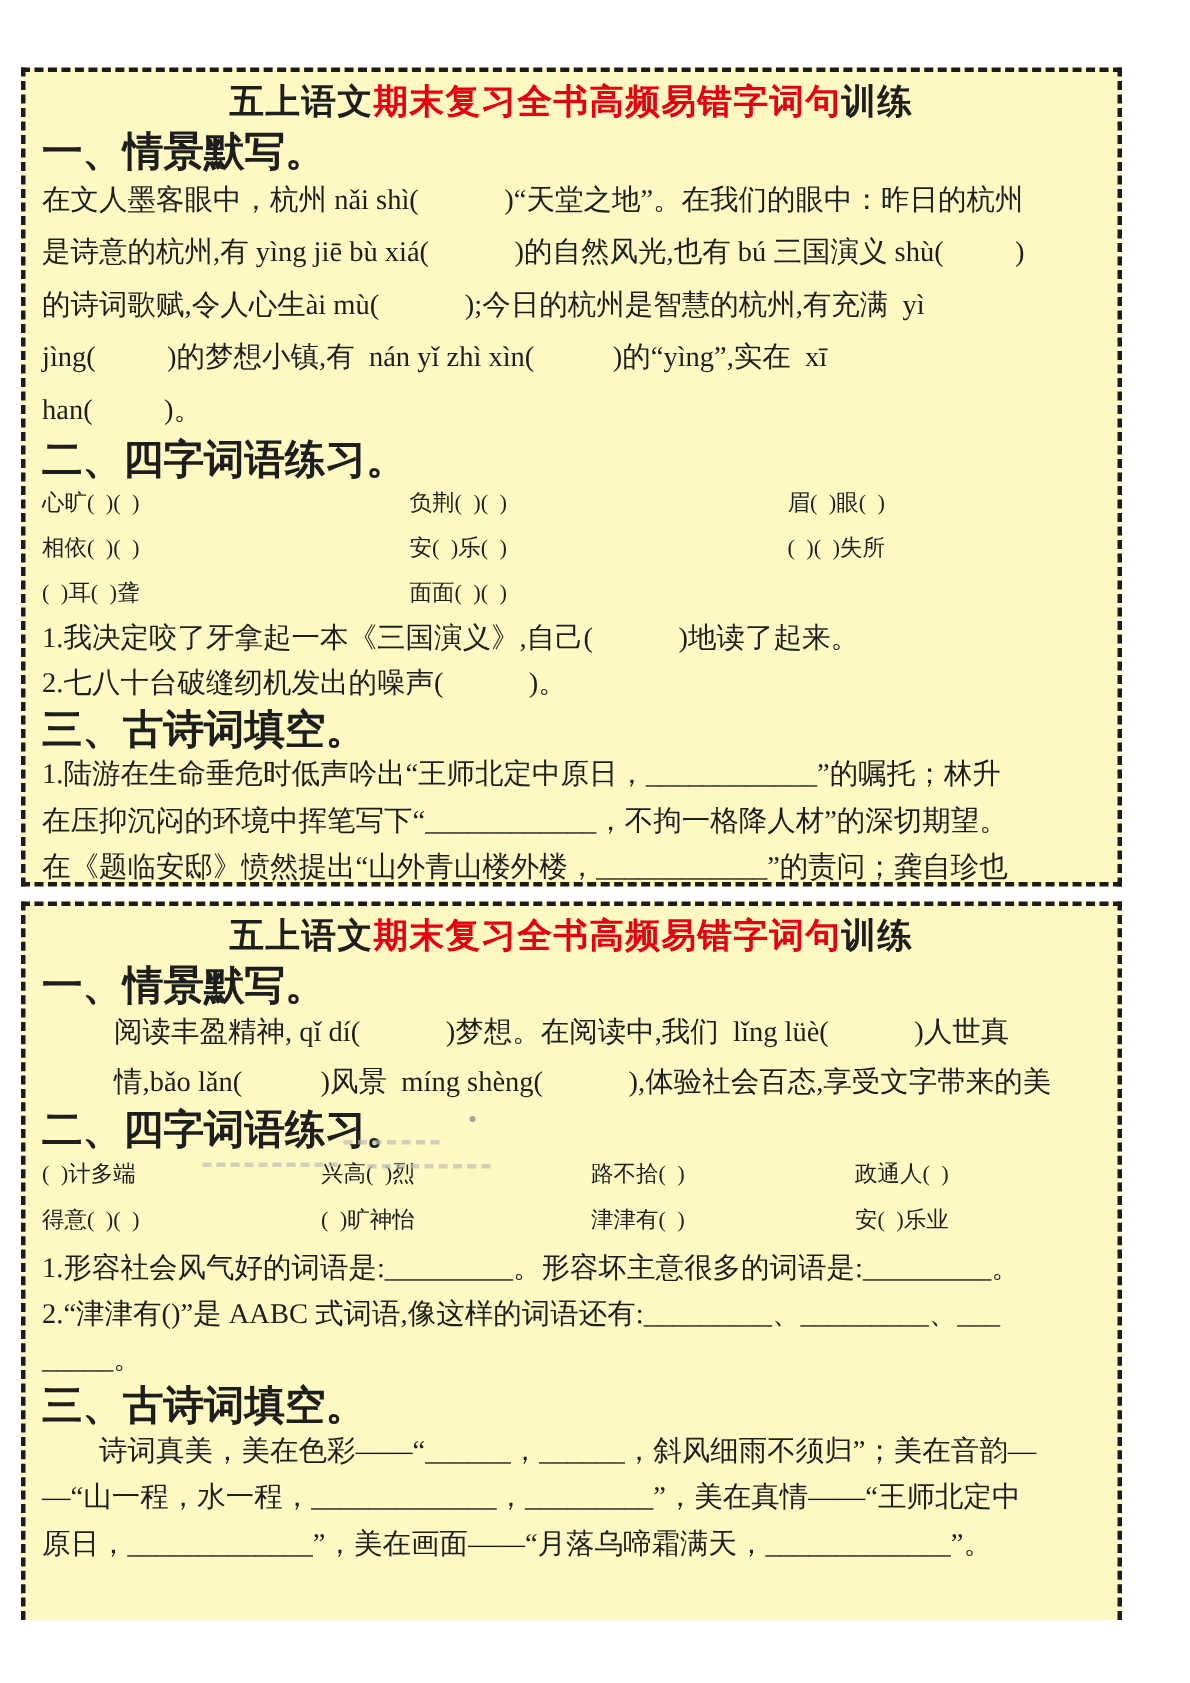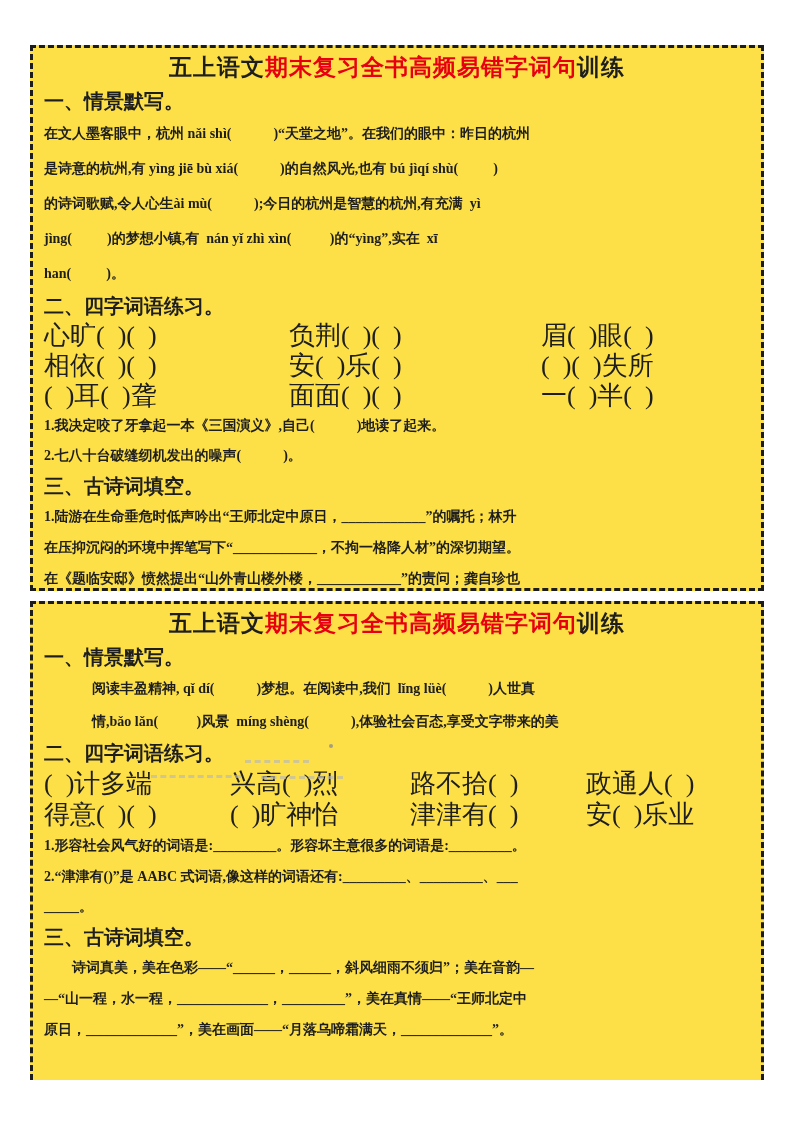--- a/index.html
+++ b/index.html
@@ -10,56 +10,55 @@
   body {
     width: 793px;
     height: 1122px;
     position: relative;
     font-family: "Liberation Serif", "DejaVu Serif", serif;
     color: #1e1e1e;
     overflow: hidden;
   }
   .sheet {
     position: absolute;
-    left: 30px;
+    left: 14px;
     width: 706px;
     border: 3px dashed #1c1c1c;
     padding: 2px 11px 0 11px;
-    background: #fde047;
+    background: #fef9c3;
     overflow: hidden;
   }
   #sheet1 { top: 45px; height: 538px; }
   #sheet2 { top: 601px; height: 474px; border-bottom: none; }
   .title {
     text-align: center;
     font-size: 23px;
     font-weight: bold;
     line-height: 36px;
     letter-spacing: 1px;
     white-space: pre;
   }
   .red { color: #e60012; }
   .heading {
-    font-size: 20px;
+    font-size: 27px;
     font-weight: bold;
     line-height: 30px;
     white-space: pre;
   }
   .line {
-    font-size: 14px;
+    font-size: 19px;
     white-space: pre;
-    font-weight: bold;
   }
   .lh30 { line-height: 30px; }
   .lh31 { line-height: 31px; }
   .lh33 { line-height: 33px; margin-left: 48px; }
   .lh35 { line-height: 35px; }
   .grid-row {
     display: flex;
-    font-size: 26px;
+    font-size: 15px;
     white-space: pre;
   }
   .grid-row > span { display: block; }
   #sheet1 .gc1 { width: 245px; }
   #sheet1 .gc2 { width: 252px; }
   #sheet1 .gc3 { flex: 1; }
   #sheet2 .gc1 { width: 186px; }
   #sheet2 .gc2 { width: 180px; }
   #sheet2 .gc3 { width: 176px; }
   #sheet2 .gc4 { flex: 1; }
@@ -80,40 +79,39 @@
   }
 </style>
 </head>
 <body>
 
 <div class="sheet" id="sheet1">
   <div class="title"><span>五上语文</span><span class="red">期末复习全书高频易错字词句</span><span>训练</span></div>
 
   <div class="heading">一、情景默写。</div>
   <div class="line lh35">在文人墨客眼中，杭州 nǎi shì(            )“天堂之地”。在我们的眼中：昨日的杭州</div>
-  <div class="line lh35">是诗意的杭州,有 yìng jiē bù xiá(            )的自然风光,也有 bú jìqí shù(          )</div>
+  <div class="line lh35">是诗意的杭州,有 yìng jiē bù xiá(            )的自然风光,也有 bú 三国演义 shù(          )</div>
   <div class="line lh35">的诗词歌赋,令人心生ài mù(            );今日的杭州是智慧的杭州,有充满  yì</div>
   <div class="line lh35">jìng(          )的梦想小镇,有  nán yǐ zhì xìn(           )的“yìng”,实在  xī</div>
   <div class="line lh35">han(          )。</div>
 
   <div class="heading">二、四字词语练习。</div>
   <div class="grid-row lh30">
     <span class="gc1">心旷(  )(  )</span>
     <span class="gc2">负荆(  )(  )</span>
     <span class="gc3">眉(  )眼(  )</span>
   </div>
   <div class="grid-row lh30">
     <span class="gc1">相依(  )(  )</span>
     <span class="gc2">安(  )乐(  )</span>
     <span class="gc3">(  )(  )失所</span>
   </div>
   <div class="grid-row lh30">
     <span class="gc1">(  )耳(  )聋</span>
     <span class="gc2">面面(  )(  )</span>
-    <span class="gc3">一(  )半(  )</span>
   </div>
   <div class="line lh30">1.我决定咬了牙拿起一本《三国演义》,自己(            )地读了起来。</div>
   <div class="line lh30">2.七八十台破缝纫机发出的噪声(            )。</div>
 
   <div class="heading">三、古诗词填空。</div>
   <div class="line lh31">1.陆游在生命垂危时低声吟出“王师北定中原日，____________”的嘱托；林升</div>
   <div class="line lh31">在压抑沉闷的环境中挥笔写下“____________，不拘一格降人材”的深切期望。</div>
   <div class="line lh31">在《题临安邸》愤然提出“山外青山楼外楼，____________”的责问；龚自珍也</div>
 </div>
 

